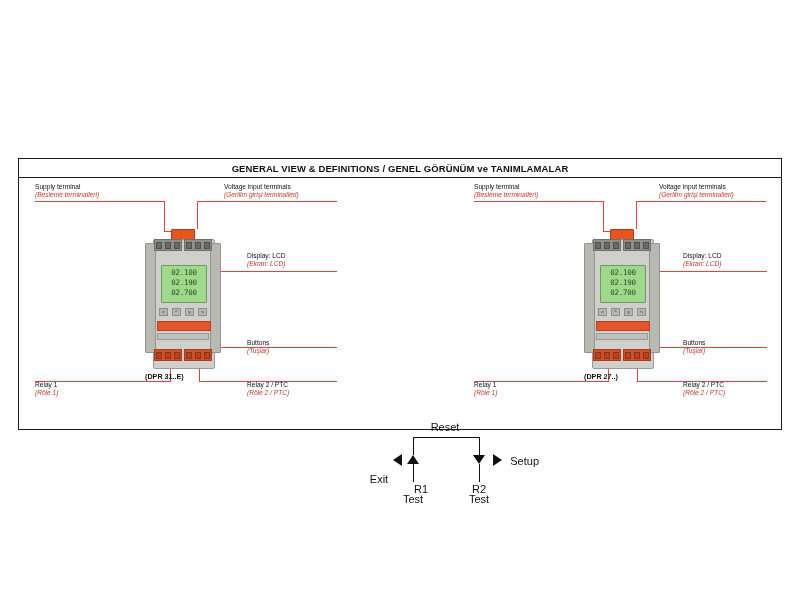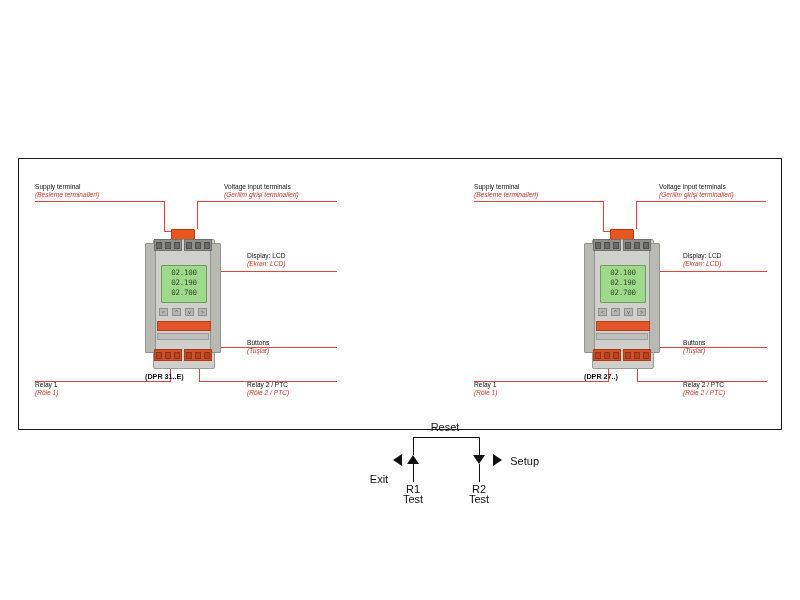--- a/index.html
+++ b/index.html
@@ -278,20 +278,23 @@
     border-left: 9px solid #111111;
   }
 </style>
 </head>
 <body>
 
 <div id="page">
 
   <div class="figure-frame">
 
+    <div class="title-bar">
+      <span class="title-text">GENERAL VIEW &amp; DEFINITIONS / GENEL GÖRÜNÜM ve TANIMLAMALAR</span>
+    </div>
 
     <div class="callout" style="left: 16px; top: 24px;">
       <span class="l1">Supply terminal</span>
       <span class="l2">(Besleme terminalleri)</span>
     </div>
     <div class="line h" style="left: 16px; top: 42px; width: 130px;"></div>
     <div class="line v" style="left: 145px; top: 42px; height: 30px;"></div>
     <div class="line h" style="left: 145px; top: 72px; width: 18px;"></div>
 
     <div class="callout" style="left: 205px; top: 24px;">
@@ -389,21 +392,21 @@
 
       <div class="key-label" style="left: -12px; top: 52px; width: 28px;">Exit</div>
       <div class="tri left" style="left: 16px; top: 33px;"></div>
 
       <div class="tri right" style="left: 116px; top: 33px;"></div>
       <div class="key-label" style="left: 128px; top: 34px; width: 34px; text-align: right;">Setup</div>
 
       <div class="key-line v" style="left: 36px; top: 43px; height: 18px;"></div>
       <div class="key-line v" style="left: 102px; top: 43px; height: 18px;"></div>
 
-      <div class="key-label" style="left: 22px; top: 62px; width: 28px;">R1</div>
+      <div class="key-label" style="left: 30px; top: 62px; width: 28px;">R1</div>
       <div class="key-label" style="left: 22px; top: 72px; width: 28px;">Test</div>
       <div class="key-label" style="left: 88px; top: 62px; width: 28px;">R2</div>
       <div class="key-label" style="left: 88px; top: 72px; width: 28px;">Test</div>
     </div>
 
     <div class="callout" style="left: 455px; top: 24px;">
       <span class="l1">Supply terminal</span>
       <span class="l2">(Besleme terminalleri)</span>
     </div>
     <div class="line h" style="left: 455px; top: 42px; width: 130px;"></div>

